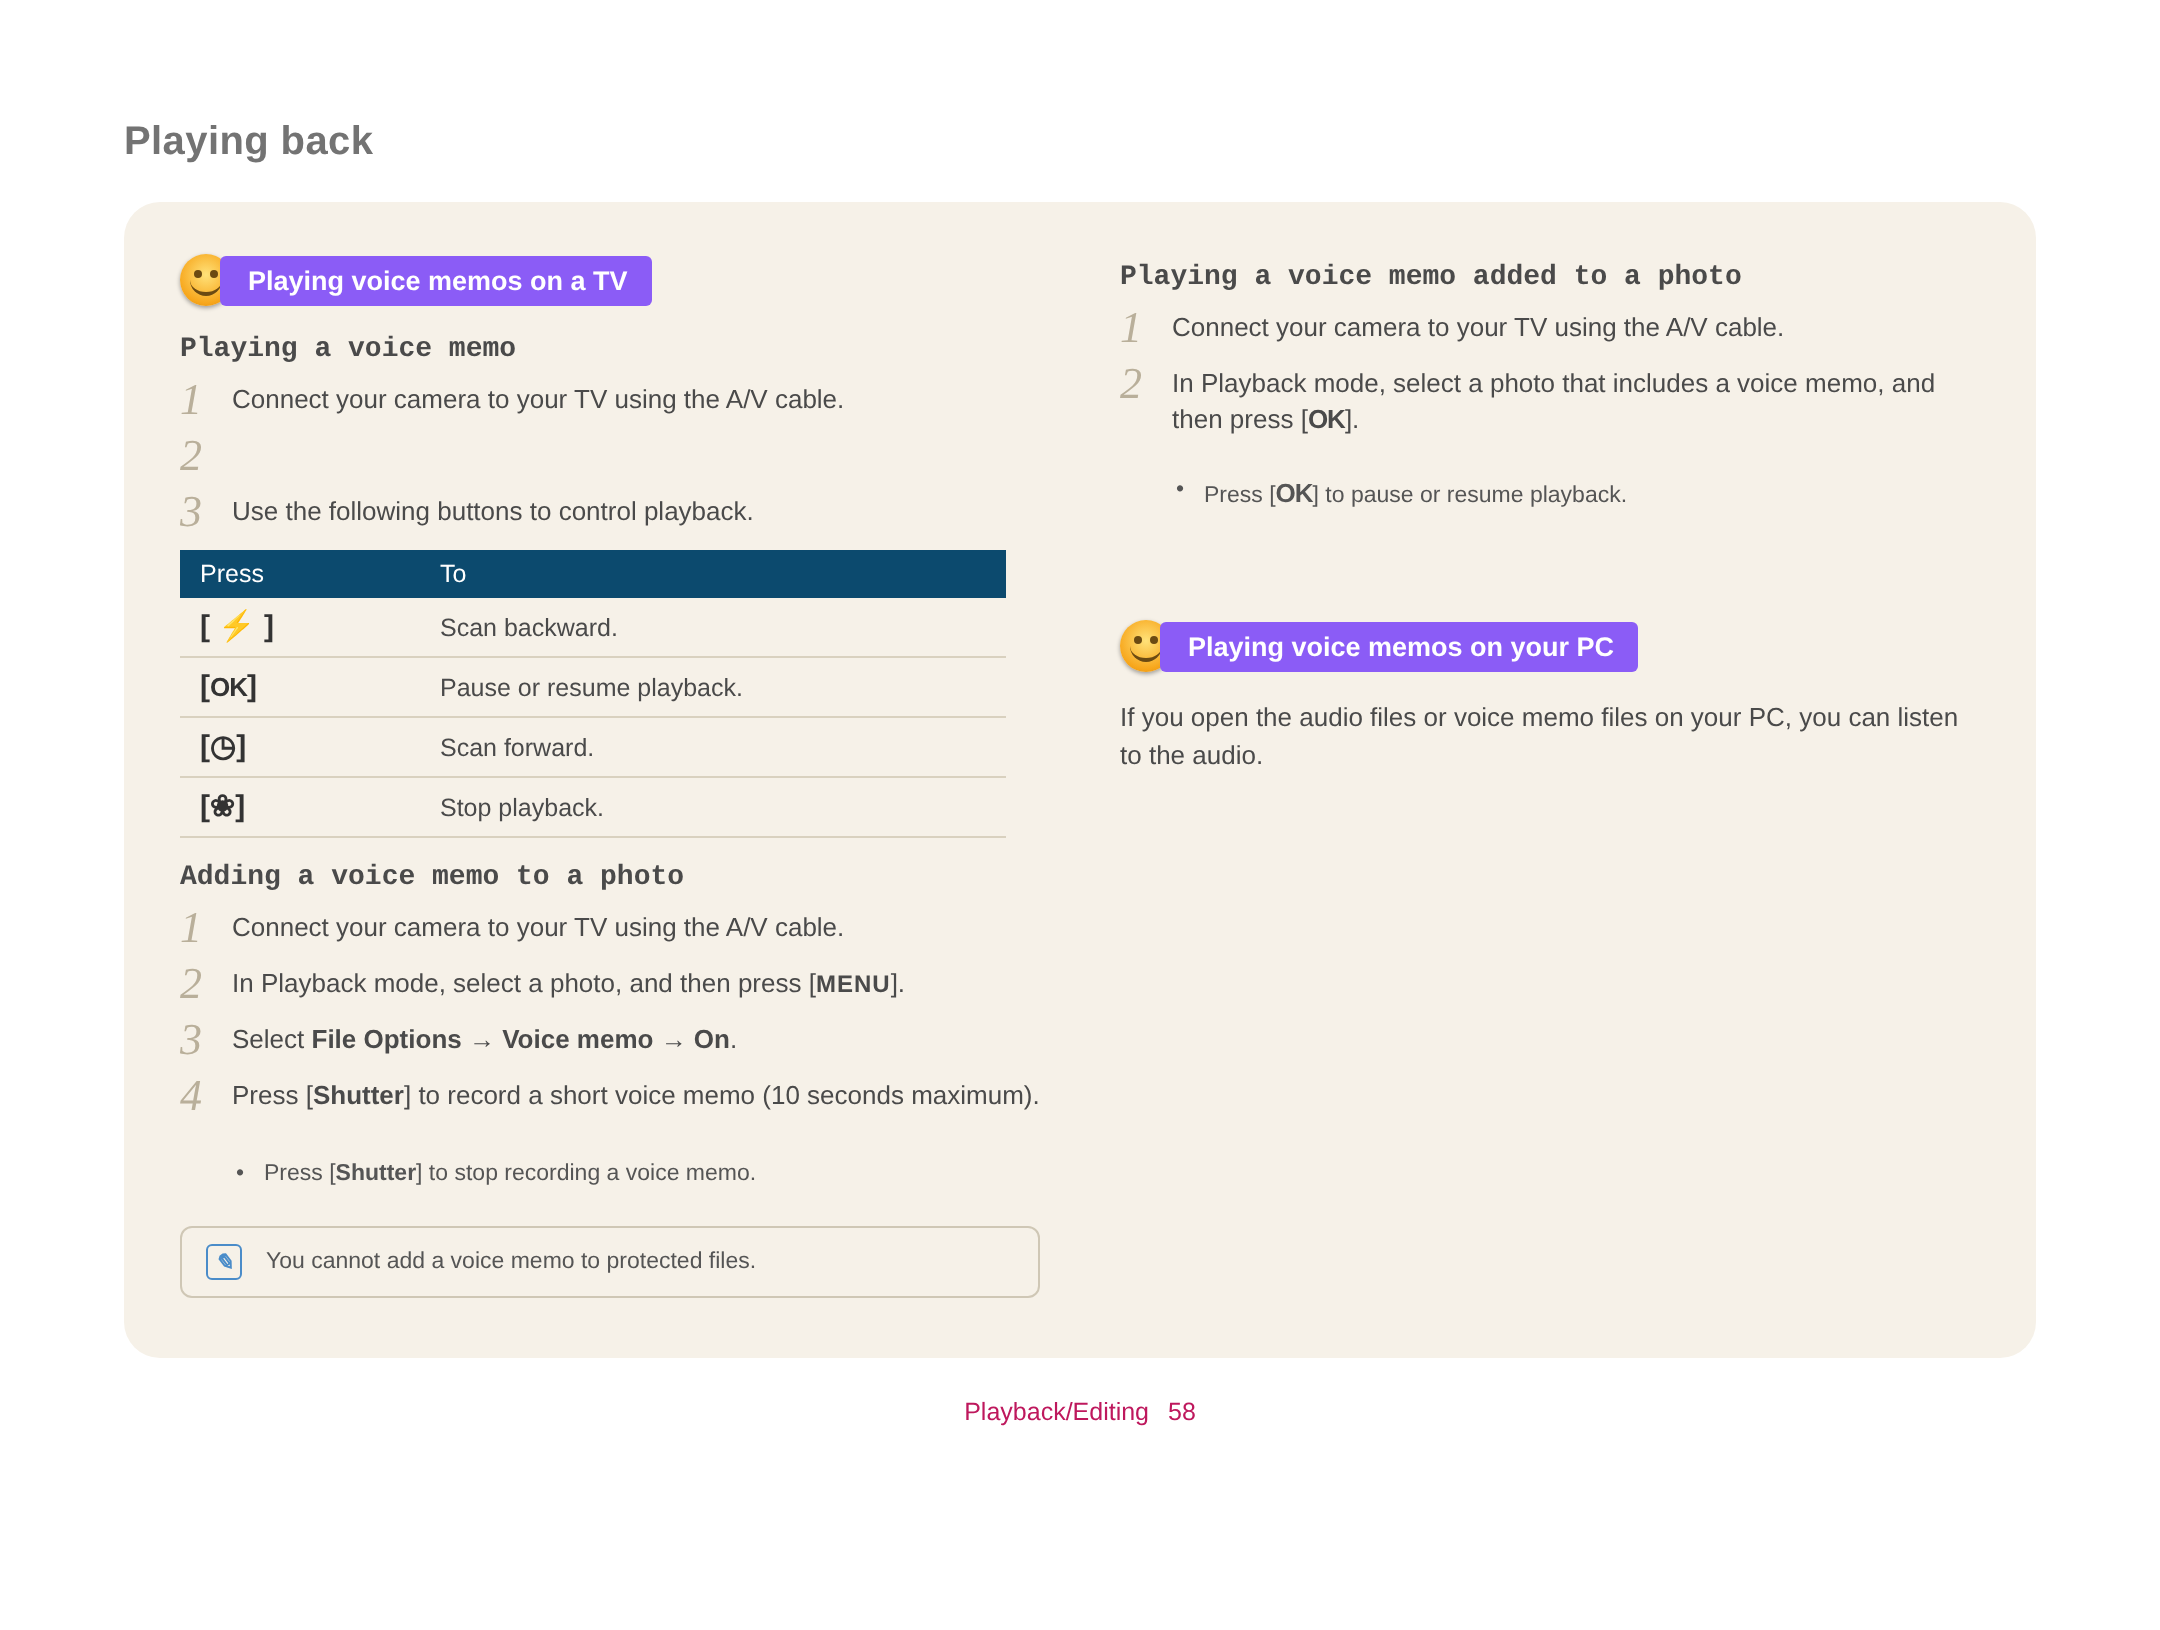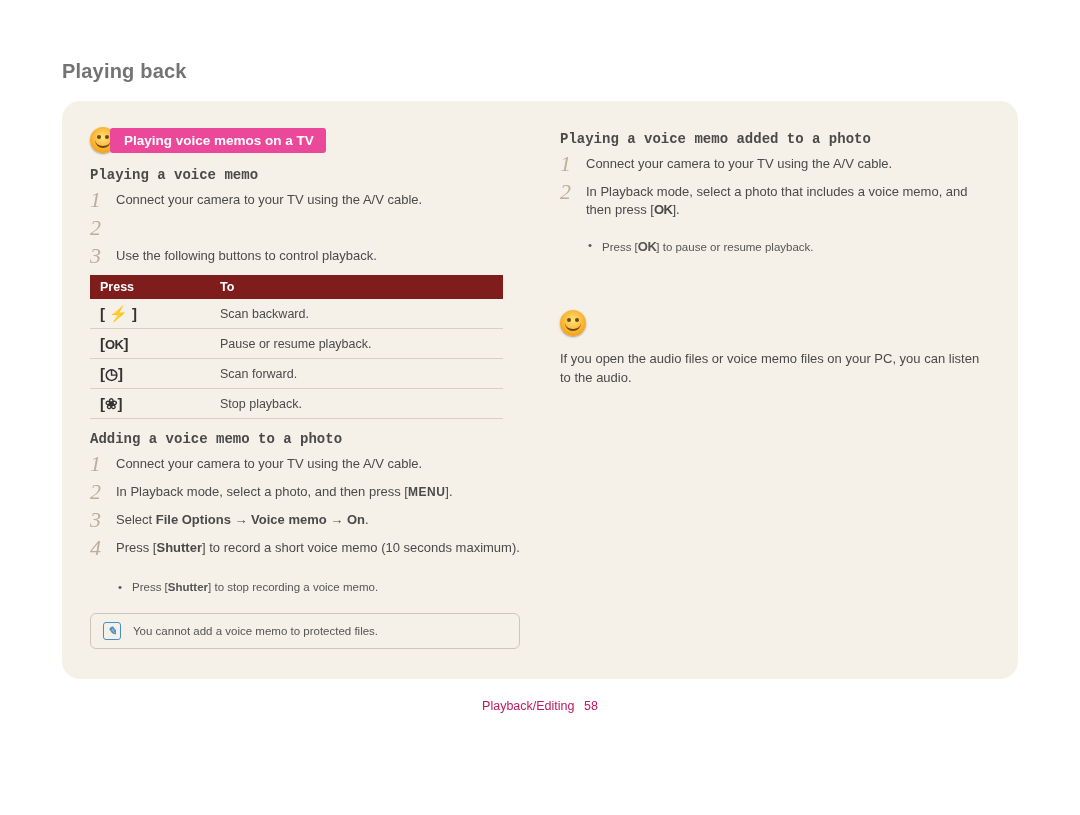--- a/index.html
+++ b/index.html
@@ -11,21 +11,21 @@
     border-radius: 18px;
     padding: 26px 28px 30px 28px;
     display: flex;
     gap: 40px;
   }
   .col { flex: 1 1 0; min-width: 0; }
   .pill-row { display: flex; align-items: center; margin-bottom: 14px; gap: 0px; height: 26px; }
   .pill {
     display: inline-block;
     color: #fff;
-    background: #ec4899;
+    background: #8b5cf6;
     font-weight: bold;
     font-size: 13.5px;
     padding: 5px 12px 5px 12px;
     border-radius: 3px;
     margin-left: -6px;
     position: relative;
     z-index: -1;
   }
   
   .pill-row { position: relative; }
@@ -49,21 +49,21 @@
   ol.steps li .txt { flex: 1; }
   .ok-glyph {
     font-weight: 900;
     font-family: Arial, sans-serif;
     font-size: 13px;
     letter-spacing: -0.5px;
   }
   .menu-glyph { font-weight: 900; font-family: Arial, sans-serif; font-size: 12px; letter-spacing: 0.5px; }
 
   table.controls { border-collapse: collapse; width: 96%; margin-top: 2px; font-size: 12.5px; }
-  table.controls th { background: #7f1d1d; color: #fff; font-weight: bold; text-align: left; padding: 5px 10px; }
+  table.controls th { background: #0c4a6e; color: #fff; font-weight: normal; text-align: left; padding: 5px 10px; }
   table.controls td { border-bottom: 1px solid #d9d1bf; padding: 6px 10px; }
   table.controls td.keycol { width: 120px; font-size: 15px; font-weight: 700; color: #333; }
 
   ul.bullets { list-style: none; padding-left: 28px; margin-top: 6px; }
   ul.bullets li { font-size: 11.5px; color: #555; position: relative; padding-left: 14px; margin: 20px 0; }
   ul.bullets li::before { content: "•"; position: absolute; left: 0; }
 
   .note-box {
     border: 1px solid #cfc7b5;
     border-radius: 6px;
@@ -215,20 +215,21 @@
       <ul class="bullets">
         <li><span>Press [</span><span class="ok-glyph">OK</span><span>] to pause or resume playback.</span></li>
       </ul>
 
       <div style="height:36px"></div>
 
       <div class="pill-row">
         <span class="smiley">
             <span class="mouth"></span>
           </span>
+        <span class="pill">Playing voice memos on your PC</span>
       </div>
 
       <p class="para">If you open the audio files or voice memo files on your PC, you can listen to the audio.</p>
 
     </div>
   </div>
 
   <div class="footer">
     <span>Playback/Editing</span>
     <span class="pn">58</span>

